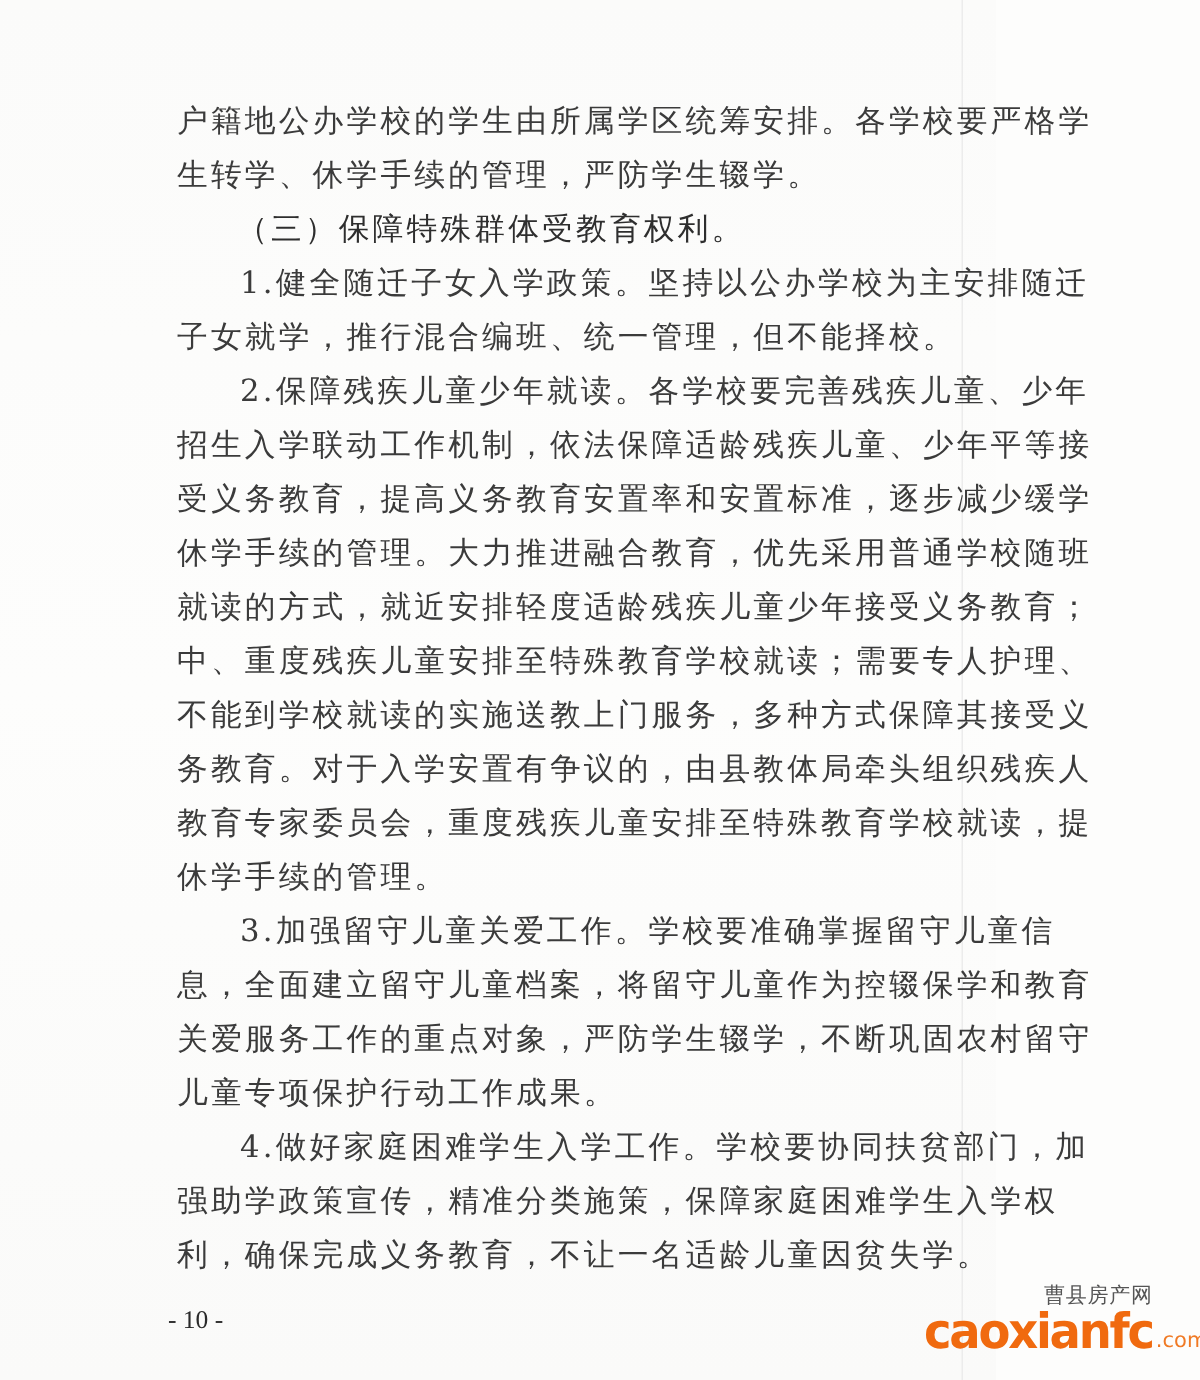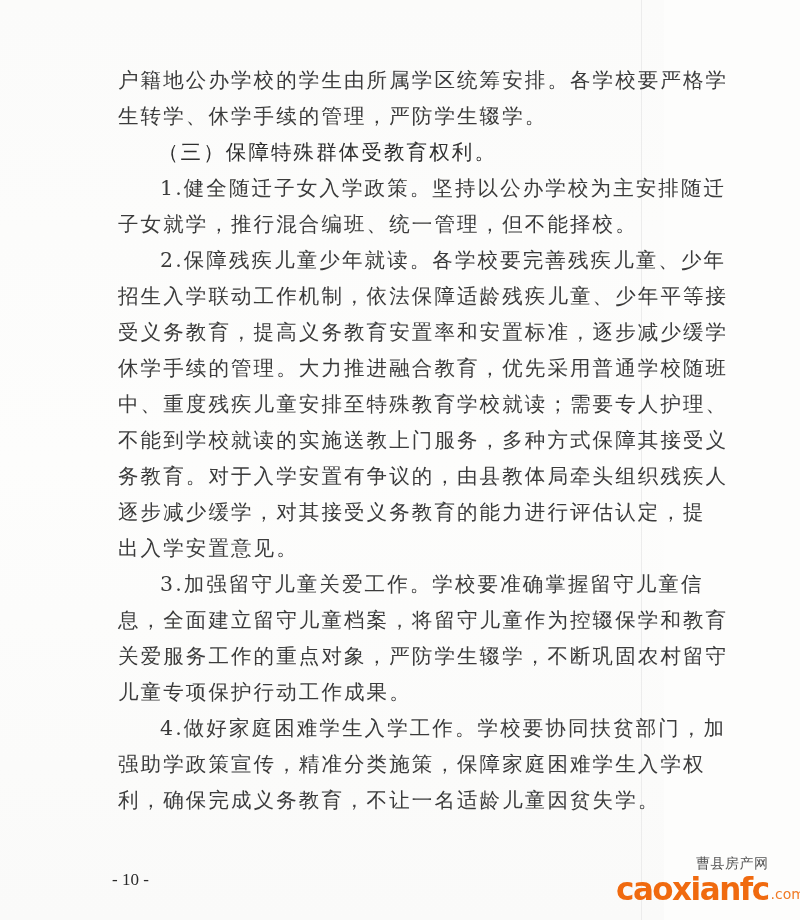--- a/index.html
+++ b/index.html
@@ -108,25 +108,26 @@
   <div class="body-text">
     <div class="line">户籍地公办学校的学生由所属学区统筹安排。各学校要严格学</div>
     <div class="line">生转学、休学手续的管理，严防学生辍学。</div>
     <div class="line heading">（三）保障特殊群体受教育权利。</div>
     <div class="line indent">1.健全随迁子女入学政策。坚持以公办学校为主安排随迁</div>
     <div class="line">子女就学，推行混合编班、统一管理，但不能择校。</div>
     <div class="line indent">2.保障残疾儿童少年就读。各学校要完善残疾儿童、少年</div>
     <div class="line">招生入学联动工作机制，依法保障适龄残疾儿童、少年平等接</div>
     <div class="line">受义务教育，提高义务教育安置率和安置标准，逐步减少缓学</div>
     <div class="line">休学手续的管理。大力推进融合教育，优先采用普通学校随班</div>
+    <div class="line">就读的方式，就近安排轻度适龄残疾儿童少年接受义务教育；</div>
     <div class="line">中、重度残疾儿童安排至特殊教育学校就读；需要专人护理、</div>
     <div class="line">不能到学校就读的实施送教上门服务，多种方式保障其接受义</div>
     <div class="line">务教育。对于入学安置有争议的，由县教体局牵头组织残疾人</div>
-    <div class="line">逐步减少缓学，对其接受义务教育的能力进行评估认定，提</div>
-    <div class="line">出入学安置意见。</div>
+    <div class="line">教育专家委员会，重度残疾儿童安排至特殊教育学校就读，提</div>
+    <div class="line">休学手续的管理。</div>
     <div class="line indent">3.加强留守儿童关爱工作。学校要准确掌握留守儿童信</div>
     <div class="line">息，全面建立留守儿童档案，将留守儿童作为控辍保学和教育</div>
     <div class="line">关爱服务工作的重点对象，严防学生辍学，不断巩固农村留守</div>
     <div class="line">儿童专项保护行动工作成果。</div>
     <div class="line indent">4.做好家庭困难学生入学工作。学校要协同扶贫部门，加</div>
     <div class="line">强助学政策宣传，精准分类施策，保障家庭困难学生入学权</div>
     <div class="line">利，确保完成义务教育，不让一名适龄儿童因贫失学。</div>
   </div>
 
   <div class="page-number">- 10 -</div>

